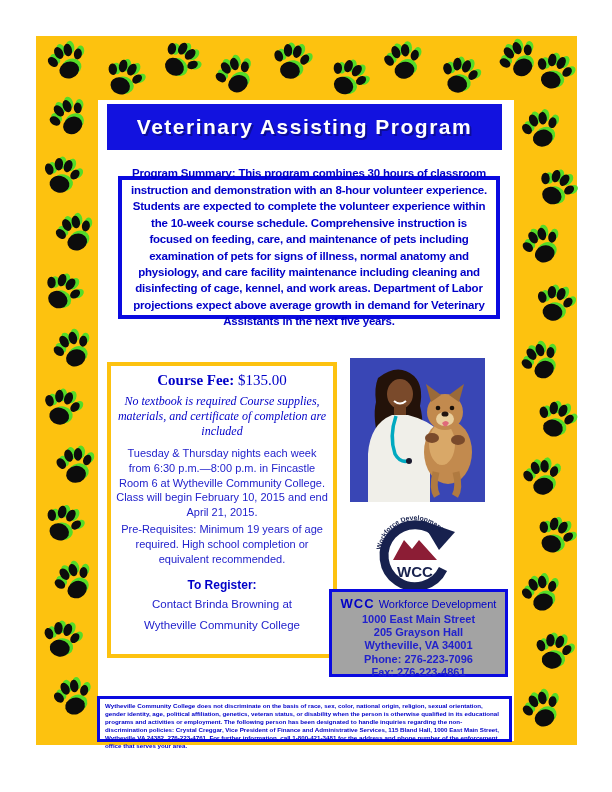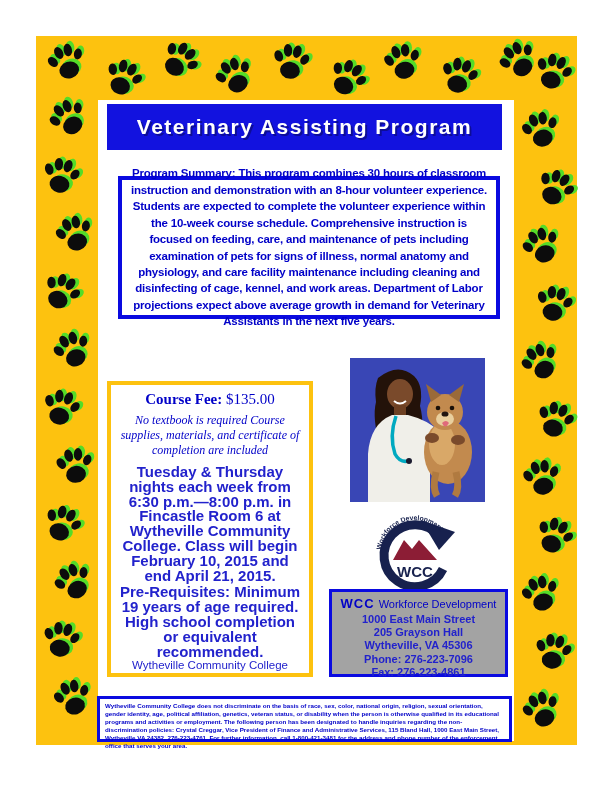--- a/index.html
+++ b/index.html
@@ -25,26 +25,26 @@
     display:flex;align-items:center;justify-content:center;}
   .banner span{color:#FFFFFF;font-weight:bold;font-size:21px;letter-spacing:1.5px;
     text-shadow:2px 2px 0 rgba(10,10,90,.55);}
 
   .summary-box{position:absolute;left:118px;top:156px;width:382px;height:143px;
     border:4px solid var(--box-border-blue);background:#fff;display:flex;align-items:center;justify-content:center;
     padding:4px 8px;margin-top:20px;}
   .summary-box p{color:var(--text-blue);font-weight:bold;font-size:11.5px;line-height:16.4px;
     text-align:center;letter-spacing:-0.2px;}
 
-  .fee-box{position:absolute;left:107px;top:381px;width:206px;height:296px;
+  .fee-box{position:absolute;left:107px;top:362px;width:230px;height:296px;
     border:4px solid var(--frame-yellow);background:#fff;text-align:center;padding:6px 5px;overflow:hidden;}
   .fee-heading{font-family:"Liberation Serif",serif;color:var(--text-blue);font-size:15px;margin-bottom:5px;}
   .fee-heading .lbl{font-weight:bold;}
   .fee-note{font-family:"Liberation Serif",serif;color:var(--text-blue);font-size:12px;line-height:15px;margin-bottom:7px;font-style:italic;}
-  .fee-schedule,.fee-prereq{color:var(--schedule-blue);font-size:15px;line-height:14.8px;font-weight:700;}
+  .fee-schedule,.fee-prereq{color:var(--schedule-blue);font-size:11px;line-height:14.8px;font-weight:400;}
   .fee-prereq{margin-top:2px;}
   .register-heading{color:var(--text-blue);font-weight:bold;font-size:12px;margin-top:12px;margin-bottom:6px;}
   .contact-line{color:var(--schedule-blue);font-size:11.5px;margin:0 0 9px 0;}
 
   .photo{position:absolute;left:350px;top:358px;width:135px;height:144px;}
   .logo{position:absolute;left:369px;top:500px;width:92px;height:98px;}
 
   .address-box{position:absolute;left:329px;top:589px;width:179px;height:88px;
     border:3px solid var(--box-border-blue);background:#a3a3a3;text-align:center;padding:4px 2px;}
   .address-head{color:var(--text-blue);font-size:11px;margin-bottom:2px;}
@@ -585,22 +585,23 @@
   </div>
 
   <div class="fee-box">
     <div class="fee-heading">
       <span class="lbl">Course Fee:</span>
       <span>$135.00</span>
     </div>
     <p class="fee-note">No textbook is required Course supplies, materials, and certificate of completion are included</p>
     <p class="fee-schedule">Tuesday &amp; Thursday nights each week from 6:30 p.m.—8:00 p.m. in Fincastle Room 6 at Wytheville Community College. Class will begin February 10, 2015 and end April 21, 2015.</p>
     <p class="fee-prereq">Pre-Requisites: Minimum 19 years of age required. High school completion or equivalent recommended.</p>
+    <div class="register-heading">To Register:</div>
+    <p class="contact-line">Contact Brinda Browning at</p>
     <p class="contact-line">Wytheville Community College</p>
-    <p class="contact-line">Contact Brinda Browning at</p>
 
   </div>
 
   <div class="photo">
     <svg width="135" height="144" viewBox="0 0 135 144">
       <rect width="135" height="144" fill="var(--photo-bg-blue)"></rect>
       <path d="M28,20 Q48,4 64,18 Q74,28 70,48 Q76,70 66,88 L30,88 Q22,60 26,44 Q24,30 28,20 Z" fill="#231209"></path>
       <ellipse cx="50" cy="36" rx="13" ry="15" fill="#7a4a2b"></ellipse>
       <path d="M44,43 Q50,48 56,43" stroke="#fff" stroke-width="2" fill="none"></path>
       <rect x="44" y="47" width="12" height="12" fill="#6d4023"></rect>
@@ -637,21 +638,21 @@
       <text x="46" y="77" text-anchor="middle" font-size="15" font-weight="bold" fill="var(--logo-navy)">WCC</text>
     </svg>
   </div>
 
   <div class="address-box">
     <div class="address-head">
       <span class="acr">WCC</span><span>Workforce Development</span>
     </div>
     <div class="address-line">1000 East Main Street</div>
     <div class="address-line">205 Grayson Hall</div>
-    <div class="address-line">Wytheville, VA 45306</div>
+    <div class="address-line">Wytheville, VA 34001</div>
     <div class="address-line">Phone: 276-223-7096</div>
     <div class="address-line">Fax: 276-223-4861</div>
   </div>
 
   <div class="fineprint-box">
     <p>Wytheville Community College does not discriminate on the basis of race, sex, color, national origin, religion, sexual orientation, gender identity, age, political affiliation, genetics, veteran status, or disability when the person is otherwise qualified in its educational programs and activities or employment. The following person has been designated to handle inquiries regarding the non-discrimination policies: Crystal Creggar, Vice President of Finance and Administrative Services, 115 Bland Hall, 1000 East Main Street, Wytheville VA 24382, 276-223-4761. For further information, call 1-800-421-3481 for the address and phone number of the enforcement office that serves your area.</p>
   </div>
 
 </div>
 

